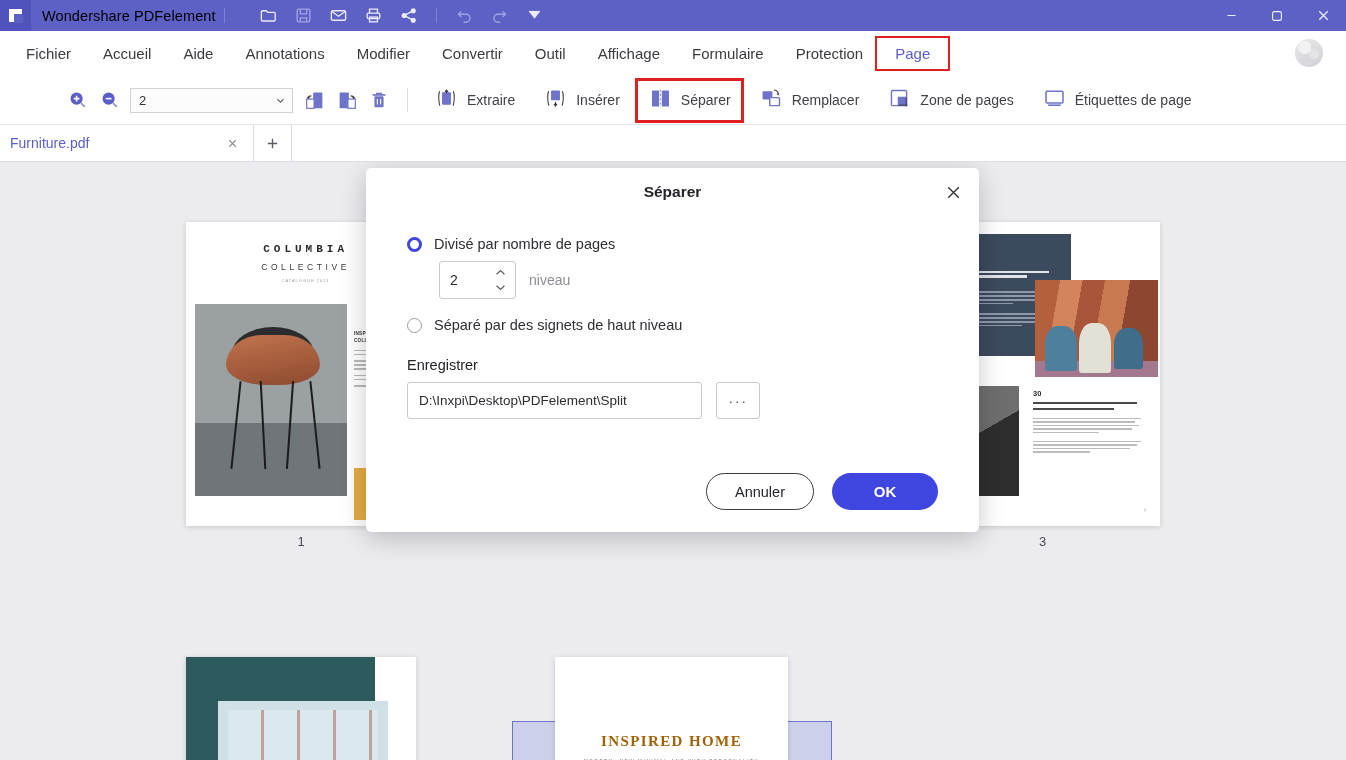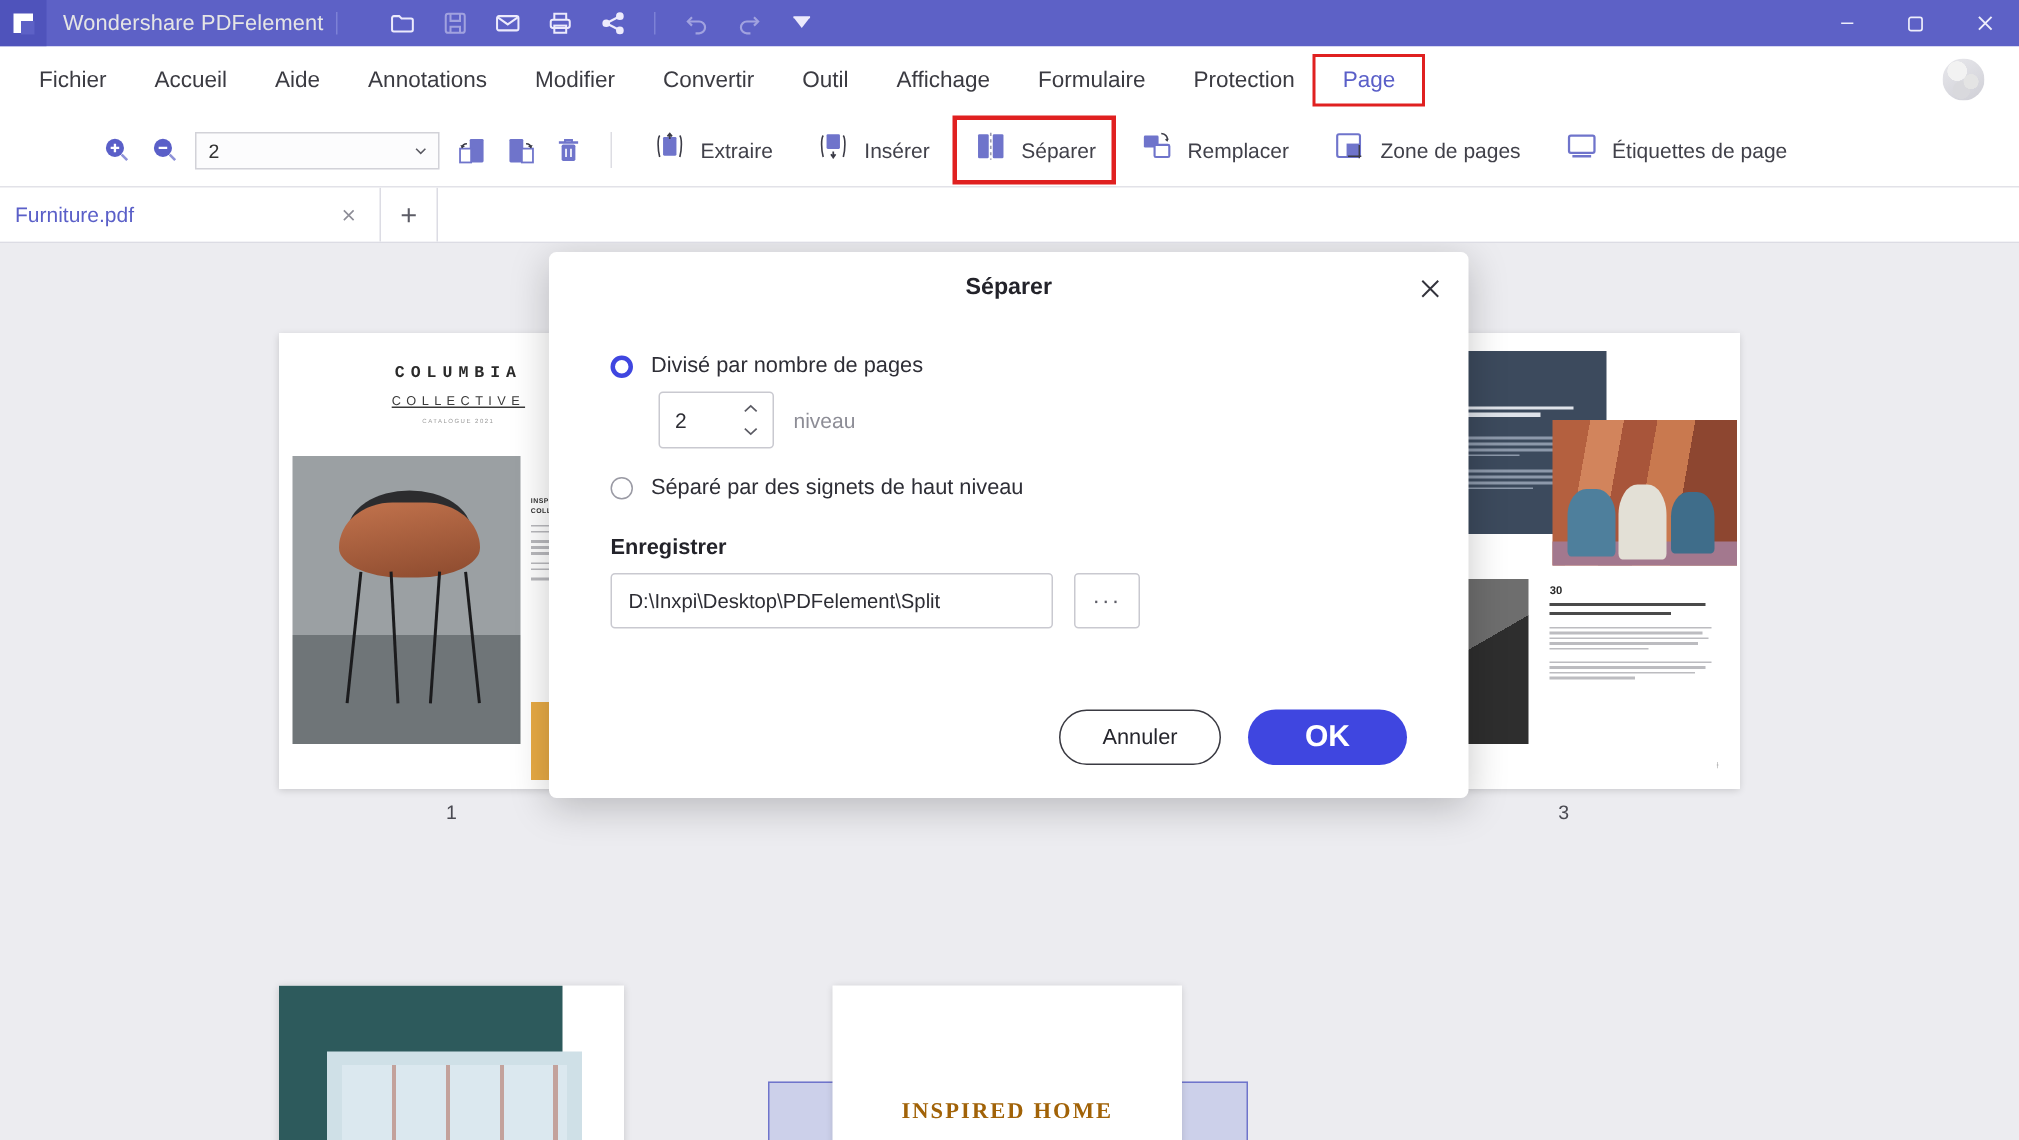--- a/index.html
+++ b/index.html
@@ -28,21 +28,21 @@
   }
   .app-logo-glyph:before {
     content: ""; position: absolute; left: 0; top: 0;
     width: 13px; height: 13px; background: #fff;
   }
   .app-logo-glyph:after {
     content: ""; position: absolute; left: 5px; top: 5px;
     width: 9px; height: 9px; background: #5d61c6;
   }
   .app-title {
-    color: #e5e5e5;
+    color: #000000;
     font-size: 14.5px;
     margin-left: 11px;
     letter-spacing: .1px;
     white-space: nowrap;
   }
   .tb-sep {
     width: 1px; height: 15px; background: #7d81d6; margin: 0 8px;
   }
   .tb-icons { display: flex; align-items: center; margin-left: 20px; gap: 4px; }
   .tb-btn {
@@ -178,21 +178,21 @@
     border: 1.5px solid #6f74cb;
   }
   .sel-box .n {
     position: absolute; left: 0; right: 0; top: 18px;
     text-align: center; font-size: 13px; color: #3b3b52;
   }
 
   
   .pg1-title { position: absolute; left: 10%; right: 6%; top: 7%; text-align: center; }
   .pg1-t1 { font-size: 11px; letter-spacing: 4px; color: #2a2a2a; font-weight: 700; font-family: Liberation Mono, monospace; }
-  .pg1-t2 { font-size: 8.5px; letter-spacing: 3.6px; color: #3a3a3a; margin-top: 7px; text-decoration: underline; }
+  .pg1-t2 { font-size: 8.5px; letter-spacing: 3.6px; color: #3a3a3a; margin-top: 7px; }
   .pg1-t3 { font-size: 4px; letter-spacing: 1px; color: #9a9a9a; margin-top: 6px; }
   .pg1-photo {
     position: absolute; left: 4%; top: 27%; width: 66%; height: 63%;
     background: linear-gradient(180deg,#9ba0a3 0 62%, #6f7578 62% 100%);
   }
   .chair-seat {
     position: absolute; left: 20%; top: 16%; width: 62%; height: 26%;
     background: linear-gradient(170deg,#c2734d,#8c4a2e);
     border-radius: 38% 38% 44% 44% / 60% 60% 40% 40%;
   }
@@ -283,21 +283,21 @@
     border: 1px solid #c9c9d0; border-radius: 3px;
     display: flex; align-items: center;
     padding-left: 10px; position: relative; background: #fff;
   }
   .spinner .v { font-size: 14px; color: #2d2d34; }
   .spin-arrows {
     position: absolute; right: 9px; top: 0; bottom: 0;
     display: flex; flex-direction: column; justify-content: center; gap: 8px;
   }
   .pages-lbl { font-size: 14px; color: #8d8d96; }
-  .sec-label { font-size: 14.5px; font-weight: 700; color: #23232a; margin: 24px 0 9px; }
+  .sec-label { font-size: 14.5px; font-weight: 400; color: #23232a; margin: 24px 0 9px; }
   .path-row { display: flex; align-items: center; gap: 14px; }
   .path-input {
     width: 295px; height: 37px;
     border: 1px solid #c9c9d0; border-radius: 3px;
     background: #fff;
     display: flex; align-items: center; padding: 0 11px;
     font-size: 13.5px; color: #2d2d34;
   }
   .browse-btn {
     width: 44px; height: 37px;
@@ -312,21 +312,21 @@
   .btn-cancel {
     width: 108px; height: 37px; border-radius: 19px;
     border: 1.4px solid #3a3a42; background: #fff;
     display: flex; align-items: center; justify-content: center;
     font-size: 14.5px; color: #25252c;
   }
   .btn-ok {
     width: 106px; height: 37px; border-radius: 19px;
     background: #3f46e0; border: none;
     display: flex; align-items: center; justify-content: center;
-    font-size: 20px; color: #fff; font-weight: 700;
+    font-size: 15px; color: #fff; font-weight: 700;
   }
 </style>
 </head>
 <body>
 
 <div class="titlebar">
   <div class="app-logo">
     <div class="app-logo-glyph"></div>
   </div>
   <div class="app-title">Wondershare PDFelement</div>

